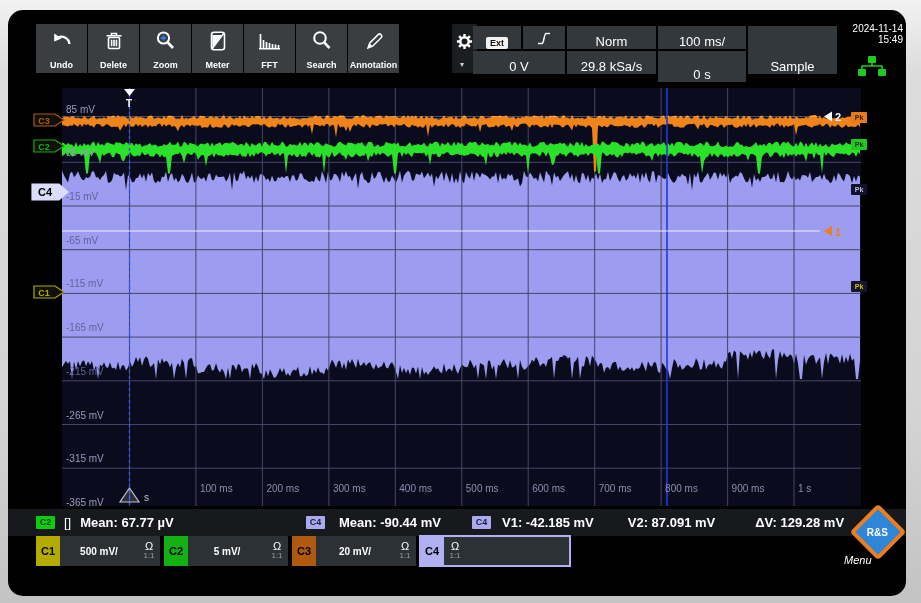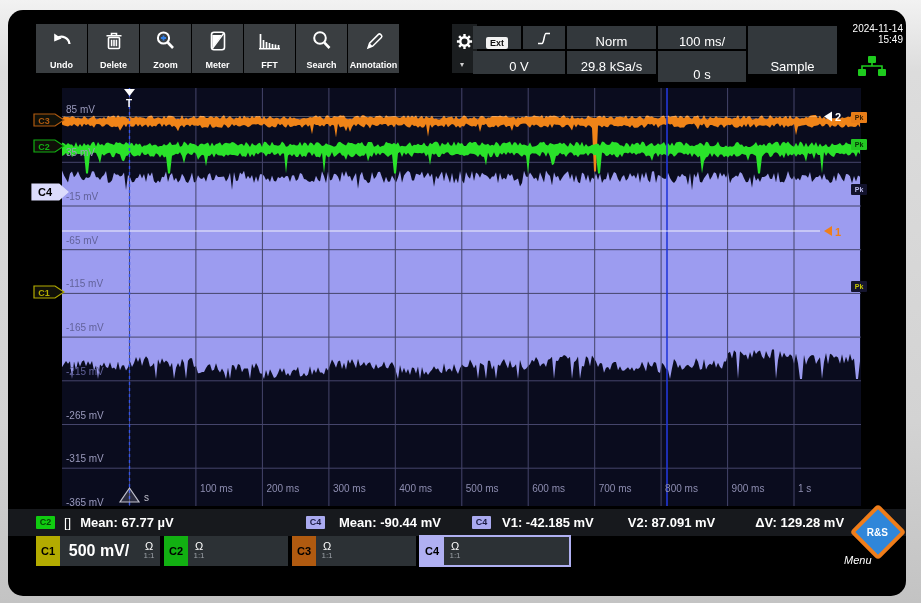--- a/index.html
+++ b/index.html
@@ -25,21 +25,21 @@
     border-top:1px solid #000;border-bottom:1px solid #000;}
   .mgroup{position:absolute;top:0;height:27px;display:flex;align-items:center;gap:9px;
     color:#fff;font-size:13px;font-weight:bold;}
   .chip{display:inline-block;min-width:17px;height:13px;line-height:13px;text-align:center;
     font-size:9px;font-weight:bold;border-radius:1px;padding:0 1px;}
   .cblock{position:absolute;top:526px;height:30px;background:#2c3135;display:flex;
     align-items:stretch;cursor:pointer;}
   .cbadge{width:24px;display:flex;align-items:center;justify-content:center;
     font-size:11px;font-weight:bold;color:#000;}
   .cvalue{flex:1;display:flex;align-items:center;justify-content:center;color:#fff;
-    font-size:16px;font-weight:bold;}
+    font-size:10px;font-weight:bold;}
   .comega{width:22px;display:flex;flex-direction:column;align-items:center;
     justify-content:center;line-height:10px;}
   .comega .om{color:#fff;font-size:11px;}
   .comega .pr{color:#9aa0a6;font-size:8px;}
   .edgebadge{position:absolute;width:16px;height:11px;font-size:7px;font-weight:bold;
     display:flex;align-items:center;justify-content:center;border-radius:1px;}
   .menu-wrap{position:absolute;left:836px;top:496px;width:62px;height:64px;cursor:pointer;}
   .diamond{position:absolute;left:14px;top:6px;width:32px;height:32px;
     transform:rotate(45deg);background:#2f86d9;border:4px solid #ef7d1a;border-radius:4px;
     display:flex;align-items:center;justify-content:center;}
@@ -311,27 +311,29 @@
         <div class="cblock" style="left: 28px; width: 124px;">
           <div class="cbadge" style="background:#b3ab00">C1</div>
       <div class="cvalue">500 mV/</div>
       <div class="comega">
         <span class="om">Ω</span>
         <span class="pr">1:1</span>
       </div>
         </div>
         <div class="cblock" style="left: 156px; width: 124px;">
           <div class="cbadge" style="background:#12b012">C2</div>
+      <div class="cvalue">5 mV/</div>
       <div class="comega">
         <span class="om">Ω</span>
         <span class="pr">1:1</span>
       </div>
         </div>
         <div class="cblock" style="left: 284px; width: 124px;">
           <div class="cbadge" style="background:#b05a10">C3</div>
+      <div class="cvalue">20 mV/</div>
       <div class="comega">
         <span class="om">Ω</span>
         <span class="pr">1:1</span>
       </div>
         </div>
         <div class="cblock" style="left: 412px; width: 150px; outline: rgb(176, 176, 242) solid 2px; outline-offset: -1px;">
           <div class="cbadge" style="background:#b0b0f2">C4</div>
       <div class="comega">
         <span class="om">Ω</span>
         <span class="pr">1:1</span>

